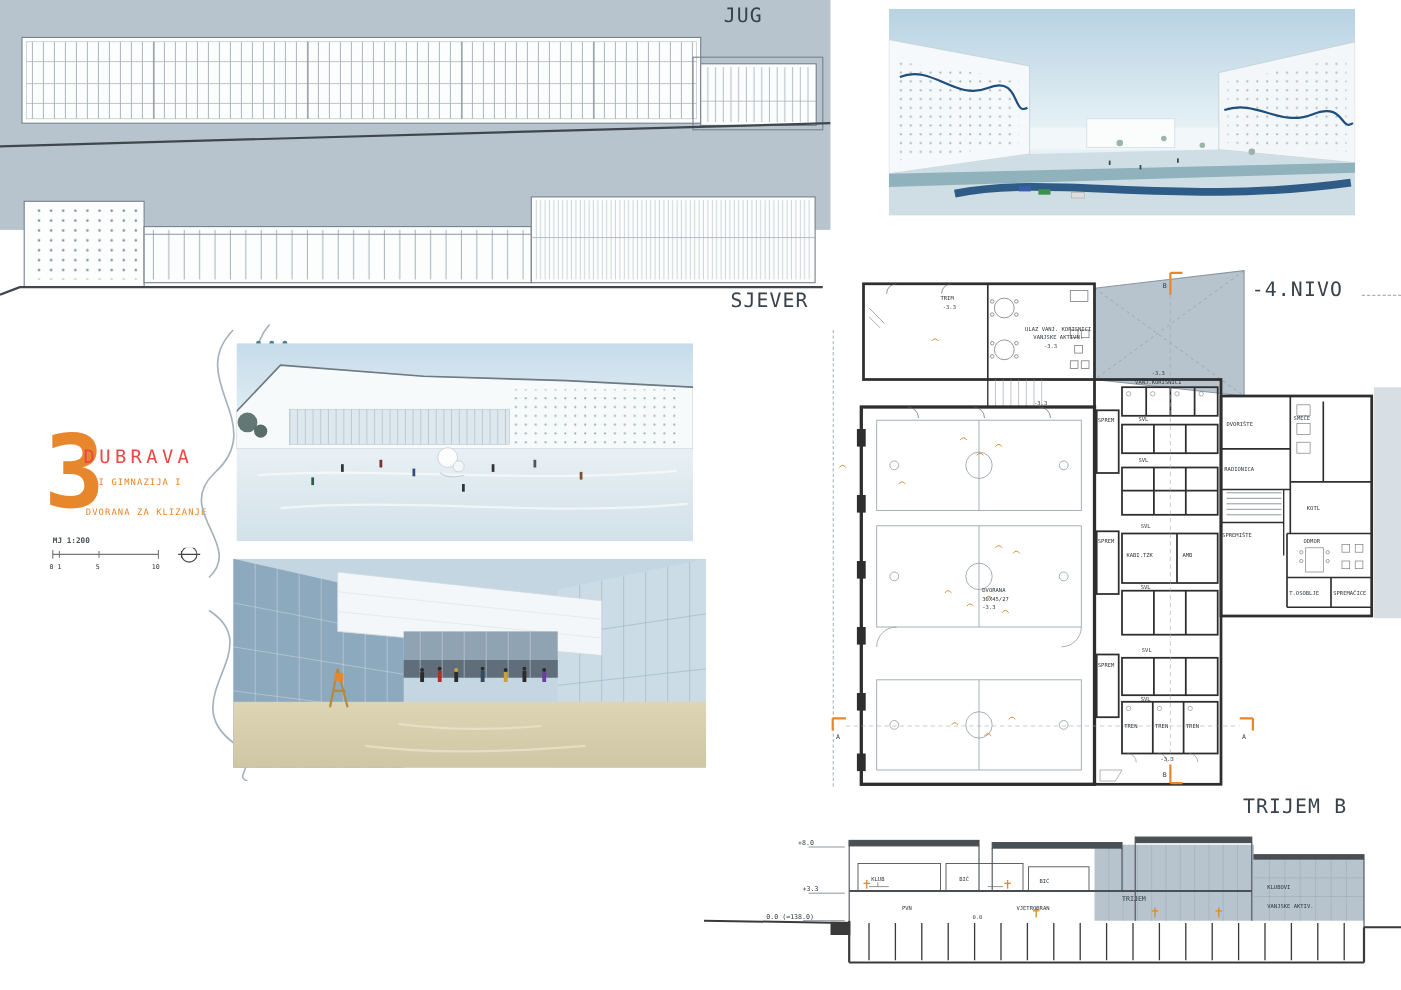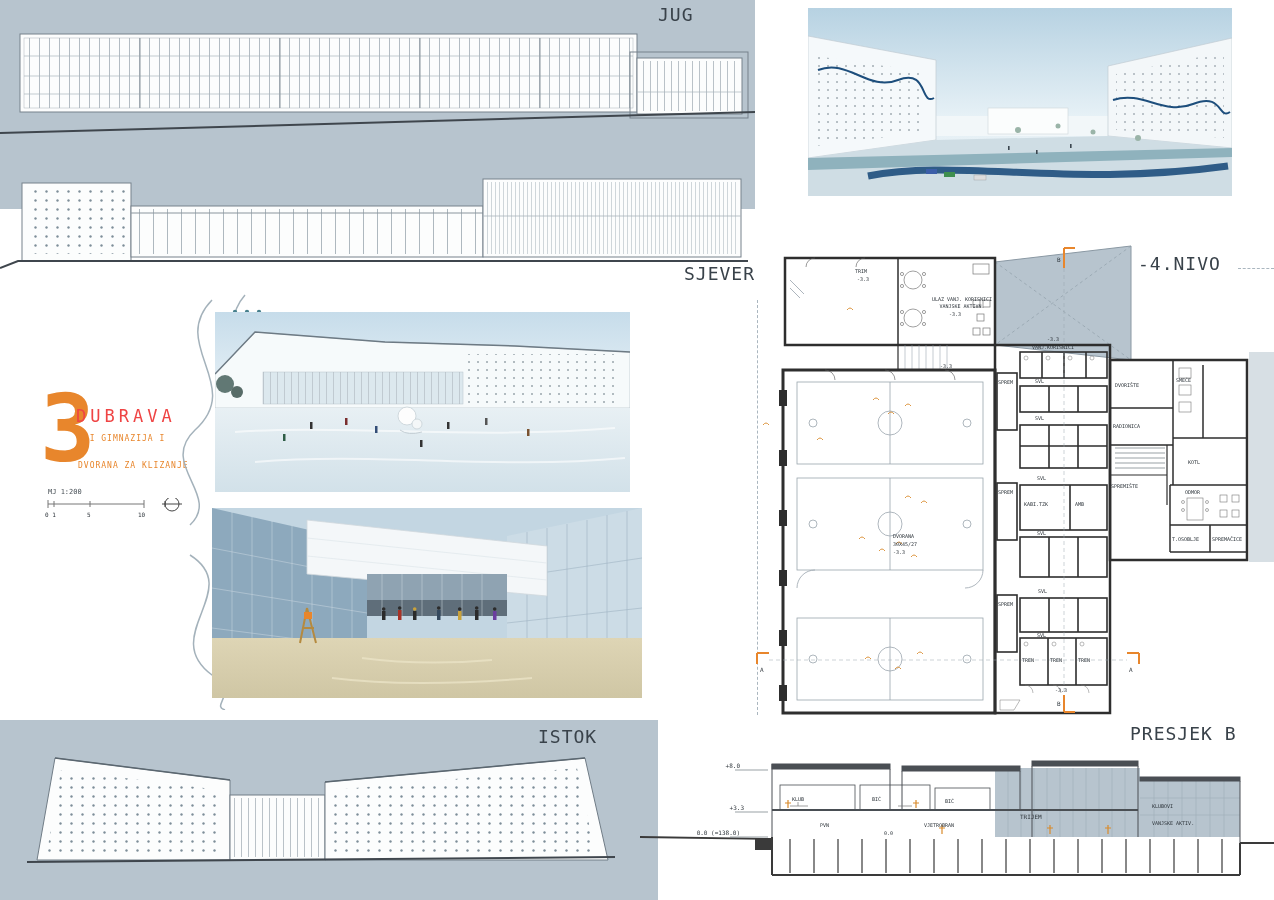--- a/index.html
+++ b/index.html
@@ -9,21 +9,21 @@
   .biglabel{position:absolute;font-size:18px;letter-spacing:1px;color:#39424a;white-space:nowrap;}
   .abs{position:absolute;}
   svg{display:block;}
   svg text{font-family:"DejaVu Sans Mono",monospace;fill:#2f363c;}
   .t5{font-size:5px;} .t6{font-size:6px;}
   #titleblock{position:absolute;left:40px;top:398px;width:200px;height:130px;}
   #tb-num{position:absolute;left:0;top:-14px;font-size:92px;font-weight:bold;color:#e8862c;line-height:1;}
   #tb-name{position:absolute;left:36px;top:8px;font-size:17px;letter-spacing:4px;color:#ef4444;}
   #tb-sub1{position:absolute;left:38px;top:36px;font-size:8px;letter-spacing:1px;color:#e8862c;}
   #tb-sub2{position:absolute;left:38px;top:63px;font-size:8px;letter-spacing:1px;color:#e8862c;}
-  #tb-scale{position:absolute;left:8px;top:90px;font-size:7px;color:#4a5258;}
+  #tb-scale{position:absolute;left:8px;top:90px;font-size:7px;color:#4a5258;font-weight:bold;}
   .dash{position:absolute;border-top:1px dashed #aab6bf;}
   .vdash{position:absolute;border-left:1px dashed #aab6bf;}
 </style>
 </head>
 <body>
 
 <div id="board">
 
   <svg width="0" height="0" style="position:absolute" aria-hidden="true">
     <defs>
@@ -69,21 +69,21 @@
         <rect x="131" y="206" width="352" height="51" fill="#fcfdfd" stroke="#76818b" stroke-width="1"></rect>
         <rect x="134" y="209" width="346" height="45" fill="url(#vl14)"></rect>
         <path d="M131,213 H483" stroke="#8a959d" stroke-width="1"></path>
         <rect x="483" y="179" width="258" height="78" fill="#fcfdfd" stroke="#76818b" stroke-width="1"></rect>
         <rect x="486" y="182" width="252" height="72" fill="url(#vl4)"></rect>
         <path d="M483,216 H741" stroke="#aab4bb" stroke-width="0.8"></path>
         <path d="M0,268 L18,261 H748" stroke="#3f464d" stroke-width="2" fill="none"></path>
       </g>
     </svg>
     <div class="biglabel" style="left:658px;top:4px">JUG</div>
-    <div class="biglabel" style="left:684px;top:263px">SJEVER</div>
+    <div class="biglabel" style="left:664px;top:263px">SJEVER</div>
   </div>
 
   <svg class="abs" style="left:808px;top:8px" width="424" height="188" viewBox="0 0 424 188">
     <defs>
       <linearGradient id="g-sky1" x1="0" y1="0" x2="0" y2="1">
         <stop offset="0" stop-color="#b7d2e2"></stop>
           <stop offset="0.6" stop-color="#e8f2f7"></stop>
           <stop offset="1" stop-color="#e2ecf1"></stop>
       </linearGradient>
     </defs>
@@ -445,35 +445,22 @@
       <text x="358" y="188" class="t5">RADIONICA</text>
       <text x="421" y="142" class="t5">SMEĆE</text>
       <text x="433" y="224" class="t5">KOTL</text>
       <text x="356" y="248" class="t5">SPREMIŠTE</text>
       <text x="430" y="254" class="t5">ODMOR</text>
       <text x="417" y="301" class="t5">T.OSOBLJE</text>
       <text x="457" y="301" class="t5">SPREMAČICE</text>
     </g>
   </svg>
 
-  <div class="panel" style="left:0;top:720px;width:658px;height:180px">
-    <svg class="abs" style="left:25px;top:20px" width="600" height="140" viewBox="0 0 600 140">
-      <polygon points="12,120 30,18 205,40 205,120" fill="#fcfdfd" stroke="#707c86" stroke-width="1"></polygon>
-      <polygon points="22,112 36,30 195,50 195,112" fill="url(#dots)"></polygon>
-      <rect x="205" y="55" width="95" height="65" fill="#fcfdfd" stroke="#707c86" stroke-width="1"></rect>
-      <rect x="208" y="58" width="89" height="59" fill="url(#vl7)"></rect>
-      <polygon points="300,120 300,42 560,18 583,120" fill="#fcfdfd" stroke="#707c86" stroke-width="1"></polygon>
-      <polygon points="308,112 308,50 552,28 570,112" fill="url(#dots)"></polygon>
-      <path d="M30,18 L205,40 M300,42 L560,18" stroke="#5b6770" stroke-width="1.5" fill="none"></path>
-      <path d="M2,122 L590,117" stroke="#3f464d" stroke-width="2" fill="none"></path>
-    </svg>
-    <div class="biglabel" style="left:538px;top:6px">ISTOK</div>
-  </div>
-
-  <div class="biglabel" style="left:1130px;top:723px">PRESJEK B</div>
+
+  <div class="biglabel" style="left:1130px;top:723px">TRIJEM B</div>
   <svg class="abs" style="left:640px;top:740px" width="634" height="150" viewBox="0 0 634 150">
 
     <polygon points="355,28 500,28 500,97 355,97" fill="#b7c4ce"></polygon>
     <rect x="500" y="38" width="100" height="59" fill="#b7c4ce"></rect>
     <g stroke="#9fb0ba" stroke-width="0.6">
       <path d="M368,28 V97 M381,28 V97 M394,28 V97 M407,28 V97 M420,28 V97 M433,28 V97 M446,28 V97 M459,28 V97 M472,28 V97 M485,28 V97"></path>
       <path d="M514,38 V97 M528,38 V97 M542,38 V97 M556,38 V97 M570,38 V97 M584,38 V97 M500,58 H600 M500,75 H600"></path>
     </g>
 
     <g stroke="#4a4f54" fill="#4a4f54">

